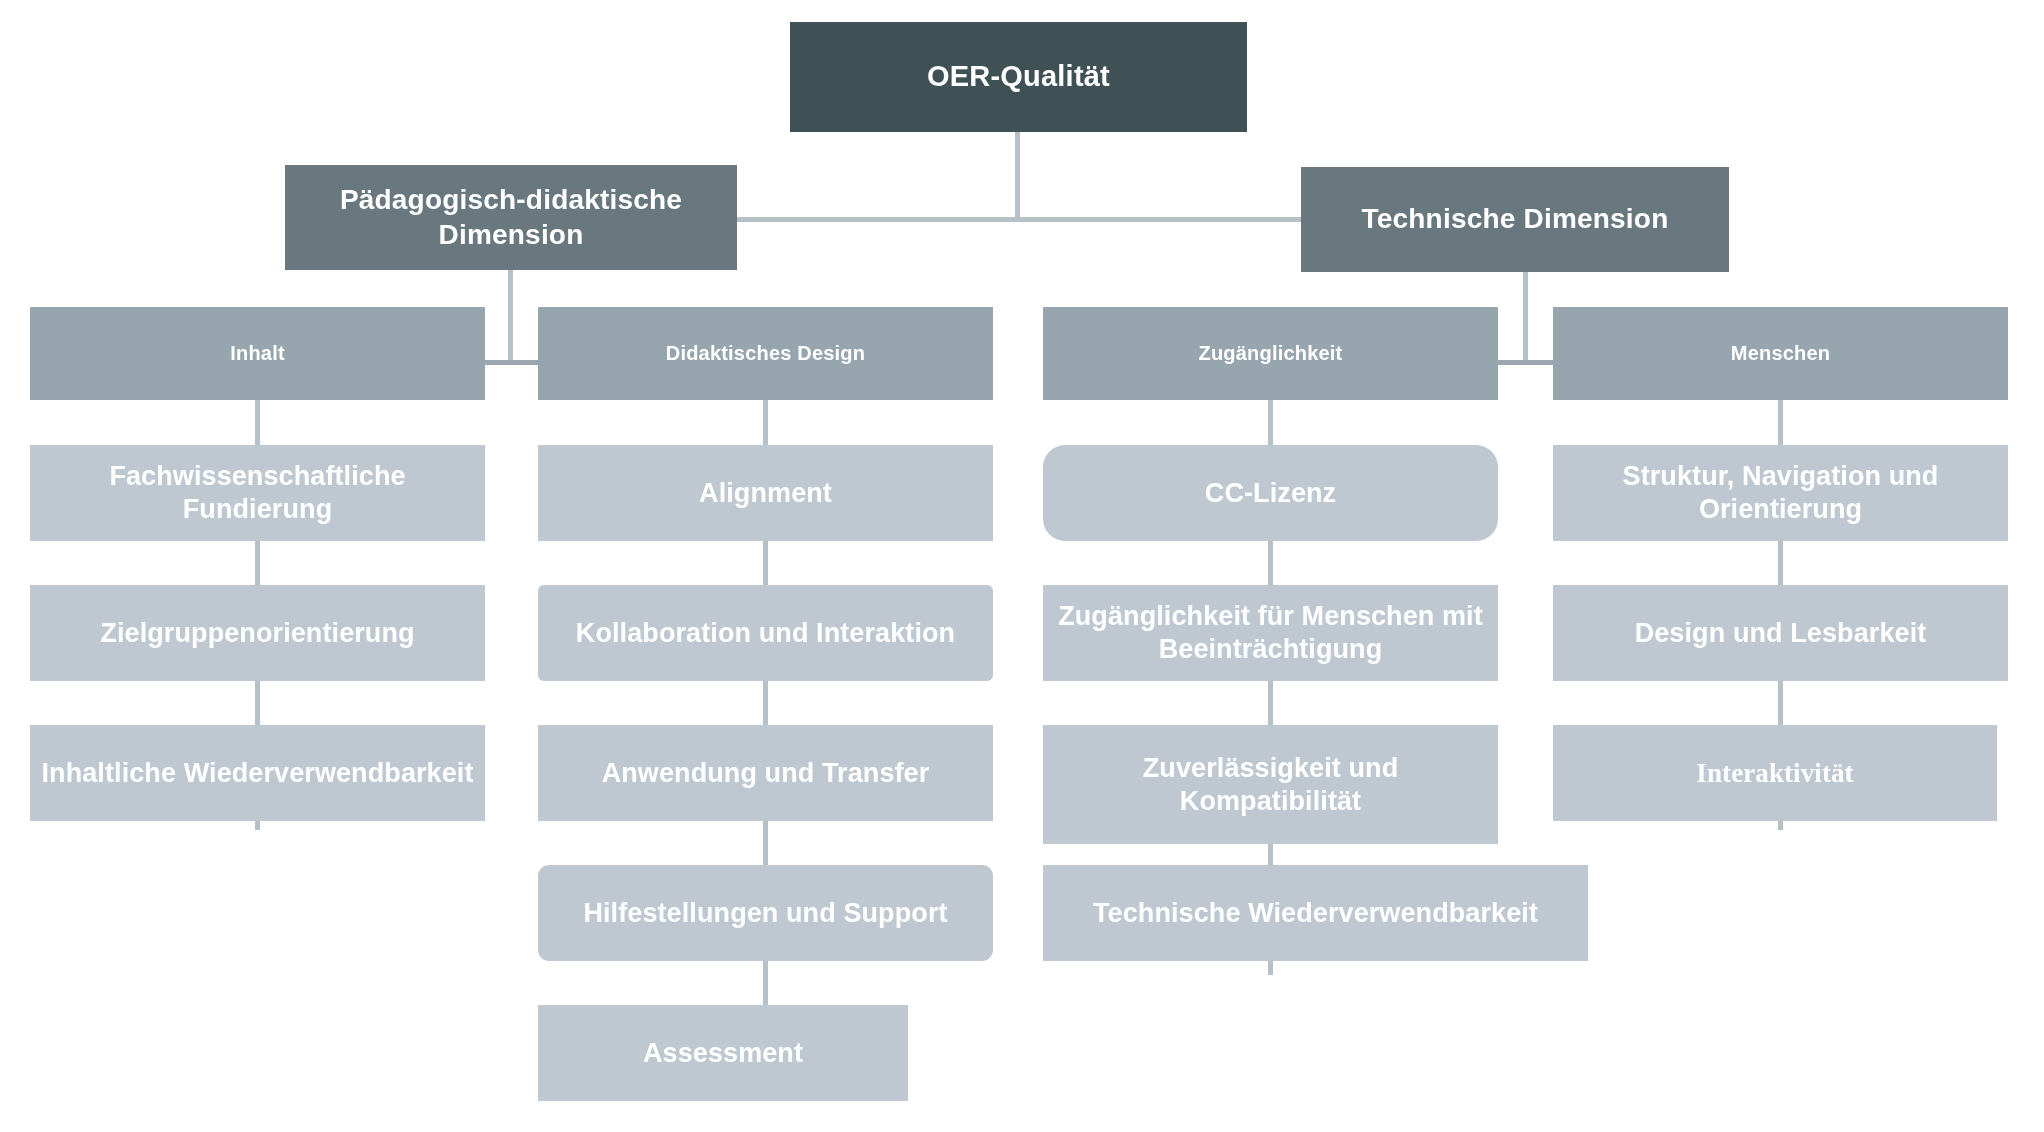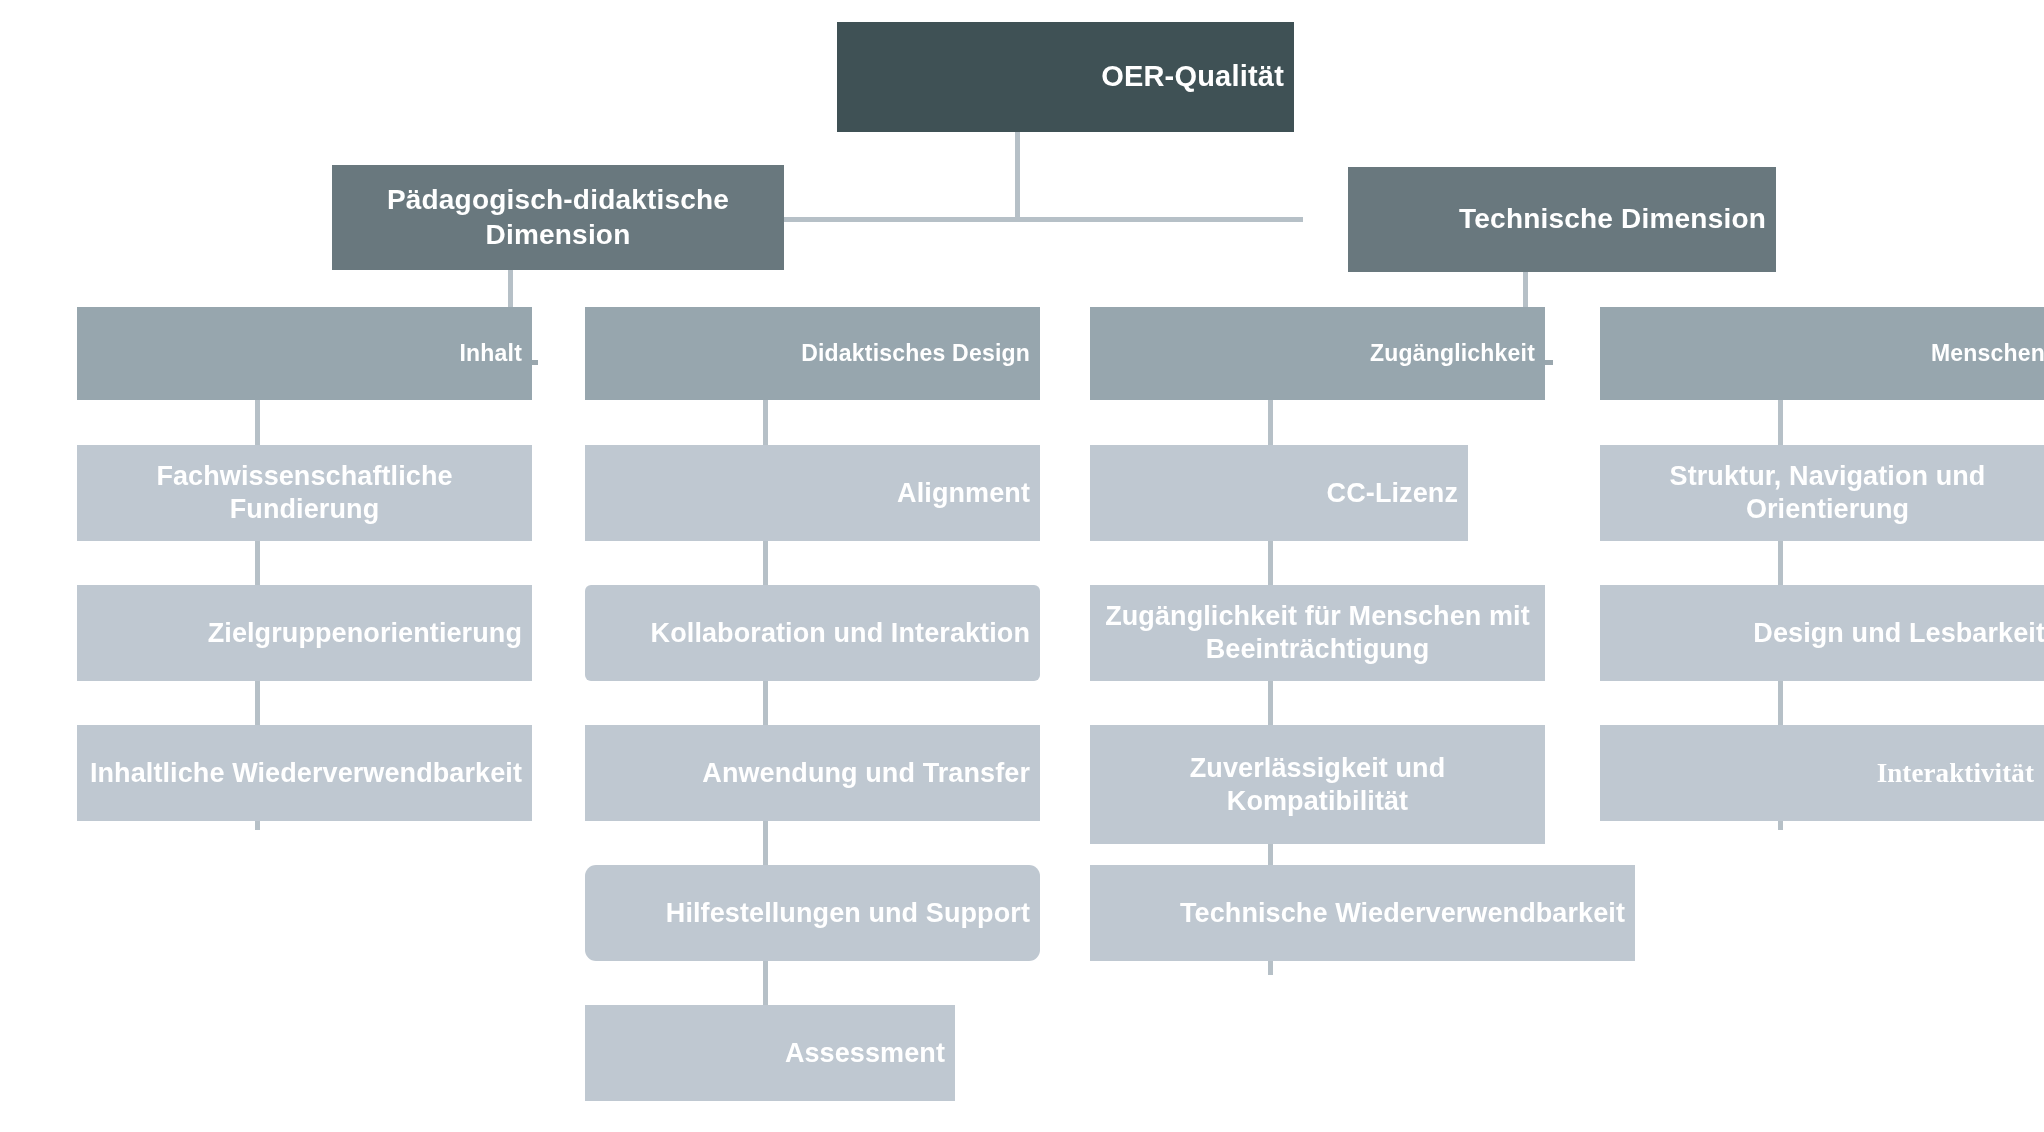--- a/index.html
+++ b/index.html
@@ -14,43 +14,42 @@
     position: relative;
     width: 2044px;
     height: 1132px;
     background: #ffffff;
     overflow: hidden;
   }
   .node {
     position: absolute;
     display: flex;
     align-items: center;
-    justify-content: flex-end;
+    justify-content: center;
     text-align: center;
     color: #ffffff;
     font-weight: bold;
     line-height: 1.22;
     box-sizing: border-box;
     padding: 13px 10px;
     z-index: 2;
-    margin-left: 47px;
   }
   .node-root {
     background: #3f5155;
     font-size: 29px;
     letter-spacing: 0.2px;
   }
   .node-dim {
     background: #69787e;
     font-size: 28px;
     letter-spacing: 0.2px;
   }
   .node-cat {
     background: #97a6ae;
-    font-size: 23px;
+    font-size: 20px;
     letter-spacing: 0.2px;
   }
   .node-leaf {
     background: #bfc8d1;
     font-size: 27px;
     letter-spacing: 0.1px;
   }
   .connector {
     position: absolute;
     background: #b6c0c7;
@@ -130,21 +129,21 @@
   <div class="node node-leaf" style="left:538px; top:725px; width:455px; height:96px;">
     <span>Anwendung und Transfer</span>
   </div>
   <div class="node node-leaf" style="left:538px; top:865px; width:455px; height:96px;border-radius:11px;">
     <span>Hilfestellungen und Support</span>
   </div>
   <div class="node node-leaf" style="left:538px; top:1005px; width:370px; height:96px;">
     <span>Assessment</span>
   </div>
 
-  <div class="node node-leaf" style="left:1043px; top:445px; width:378px; height:96px;">
+  <div class="node node-leaf" style="left:1043px; top:445px; width:455px; height:96px;border-radius:22px;">
     <span>CC-Lizenz</span>
   </div>
   <div class="node node-leaf" style="left:1043px; top:585px; width:455px; height:96px;">
     <span>Zugänglichkeit für Menschen mit Beeinträchtigung</span>
   </div>
   <div class="node node-leaf" style="left:1043px; top:725px; width:455px; height:119px;">
     <span>Zuverlässigkeit und Kompatibilität</span>
   </div>
   <div class="node node-leaf" style="left:1043px; top:865px; width:545px; height:96px;">
     <span>Technische Wiederverwendbarkeit</span>

